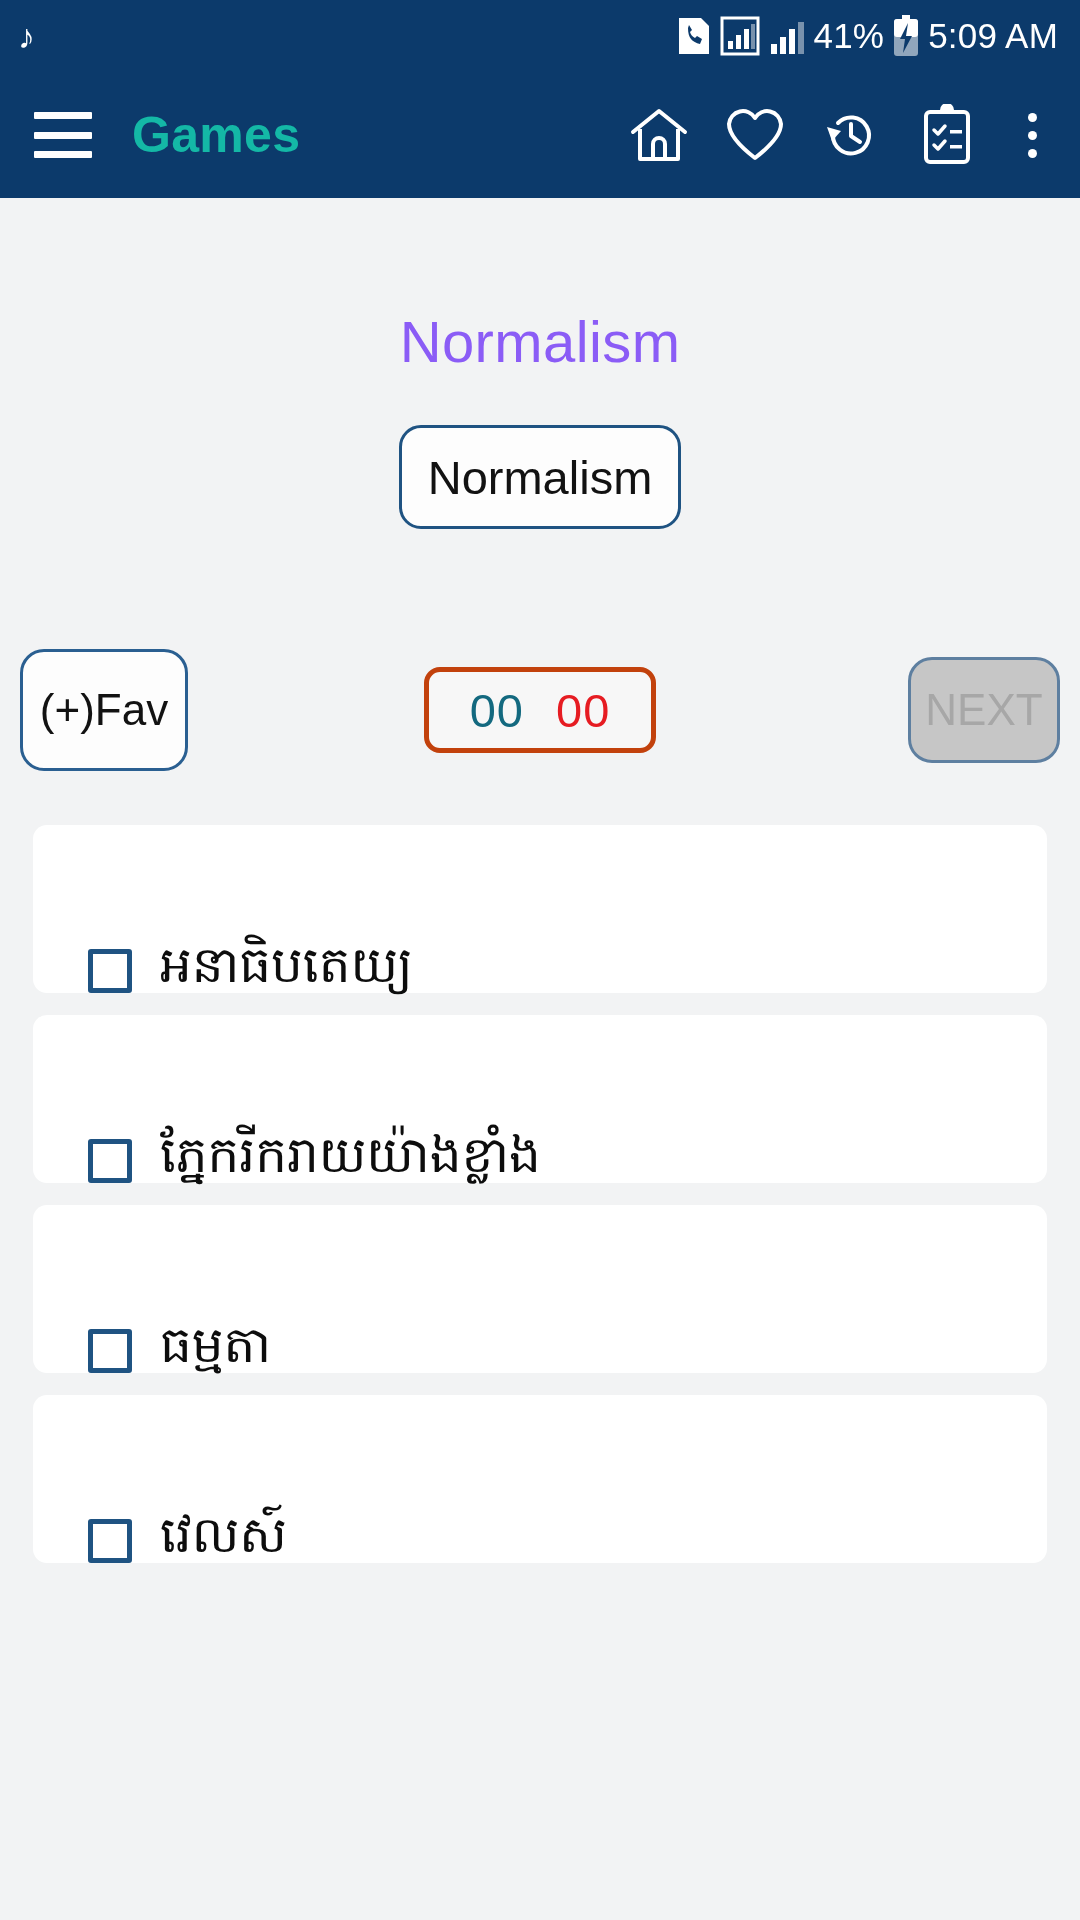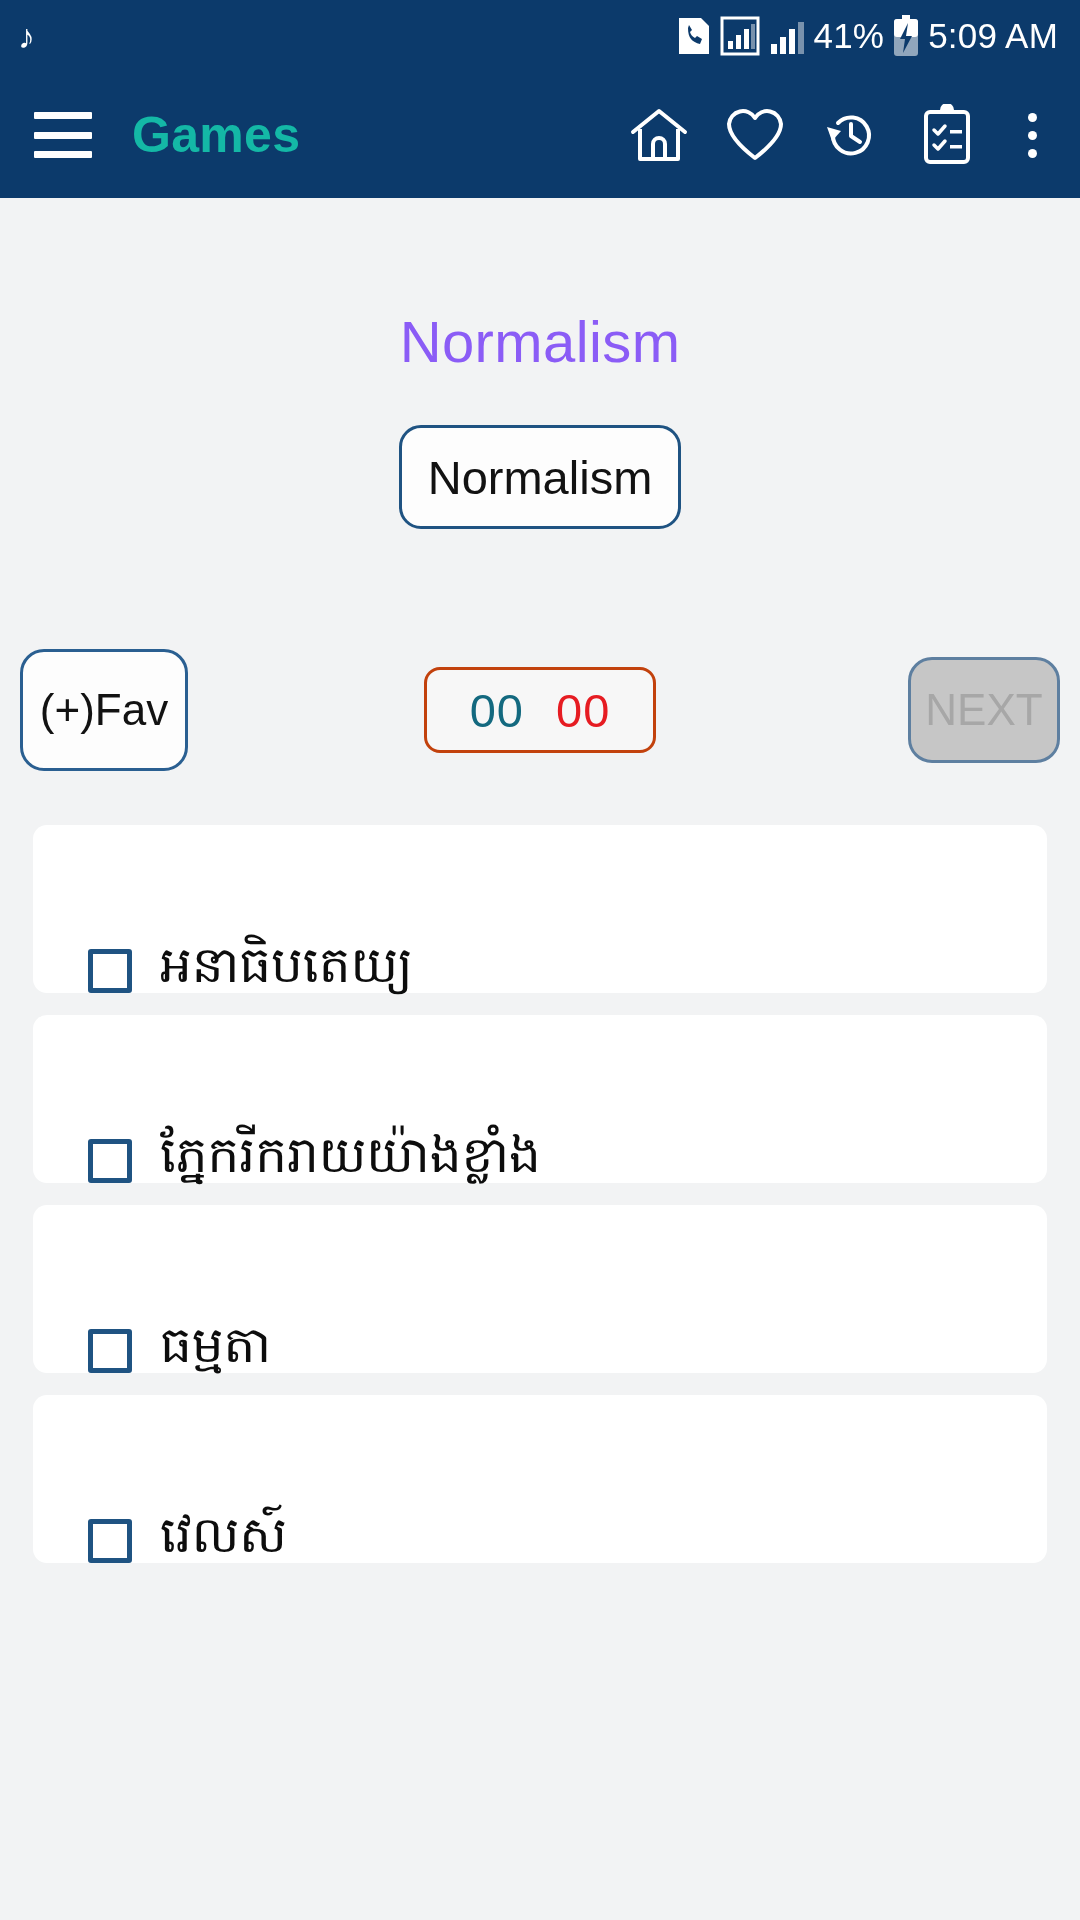--- a/index.html
+++ b/index.html
@@ -175,21 +175,21 @@
     color: #121212;
     cursor: pointer;
   }
   .score-box {
     position: absolute;
     left: 50%;
     transform: translateX(-50%);
     width: 232px;
     height: 86px;
     background: #f7f7f7;
-    border: 3px solid #c2410c;
+    border: 5px solid #c2410c;
     border-radius: 16px;
     display: flex;
     align-items: center;
     justify-content: center;
     gap: 32px;
   }
   .score-correct {
     font-size: 47px;
     font-weight: 300;
     color: #13697f;

